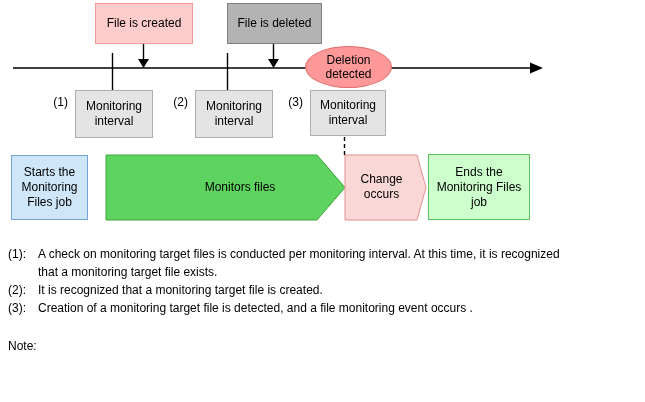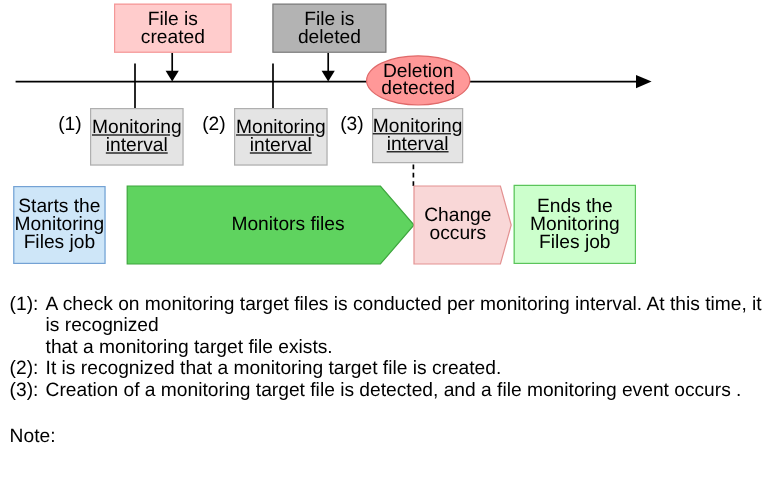--- a/index.html
+++ b/index.html
@@ -1,30 +1,30 @@
 <!DOCTYPE html>
 <html style="--pink-fill: #FFCCCC; --pink-border: #F49898; --gray-fill: #B3B3B3; --gray-border: #7F7F7F; --ellipse-fill: #FF9898; --ellipse-border: #E06A6A; --interval-fill: #E4E4E4; --interval-border: #AFAFAF; --blue-fill: #CEE6F8; --blue-border: #74A2D4; --green-fill: #5FD35F; --green-border: #3DA53D; --eventarrow-fill: #F9D7D7; --eventarrow-border: #E39191; --end-fill: #CCFFCC; --end-border: #5BC45B; --line: #000000;"><head>
 <meta charset="utf-8">
 <style>
   html,body{margin:0;padding:0;background:#fff;}
   .canvas{
     position:relative;width:645px;height:402px;background:#ffffff;
     font-family:"Liberation Sans","DejaVu Sans",sans-serif;
-    font-size:16px;color:#000;overflow:hidden;
+    font-size:12px;color:#000;overflow:hidden;
   }
   .layer{position:absolute;left:0;top:0;}
   .tl{stroke:var(--line,#000);stroke-width:1.6;}
   .tk{stroke:var(--line,#000);stroke-width:1.4;}
   .dash{stroke:var(--line,#000);stroke-width:1.4;stroke-dasharray:4 3;}
   .ah{fill:var(--line,#000);}
   .box{position:absolute;box-sizing:border-box;display:flex;align-items:center;justify-content:center;text-align:center;line-height:15px;}
   .evt-created{left:95px;top:3px;width:98px;height:41px;background:var(--pink-fill,#FFCCCC);border:1px solid var(--pink-border,#F49898);}
   .evt-deleted{left:227px;top:3px;width:95px;height:41px;background:var(--gray-fill,#B3B3B3);border:1px solid var(--gray-border,#7F7F7F);}
   .ellipse{left:305px;top:46px;width:87px;height:42px;border-radius:50%;background:var(--ellipse-fill,#FF9898);border:1px solid var(--ellipse-border,#E06A6A);line-height:14px;}
-  .interval{background:var(--interval-fill,#E4E4E4);border:1px solid var(--interval-border,#AFAFAF);line-height:15px;text-decoration:underline;}
+  .interval{background:var(--interval-fill,#E4E4E4);border:1px solid var(--interval-border,#AFAFAF);line-height:15px;}
   .iv1{left:75px;top:90px;width:78px;height:48px;}
   .iv2{left:195px;top:90px;width:78px;height:48px;}
   .iv3{left:310px;top:90px;width:76px;height:46px;}
   .marker{position:absolute;width:26px;text-align:right;top:95px;}
   .mk1{left:42px;}.mk2{left:162px;}.mk3{left:277px;}
   .startbox{left:11px;top:155px;width:77px;height:65px;background:var(--blue-fill,#CEE6F8);border:1px solid var(--blue-border,#74A2D4);}
   .endbox{left:428px;top:154px;width:102px;height:66px;background:var(--end-fill,#CCFFCC);border:1px solid var(--end-border,#5BC45B);}
   .flowlabel{position:absolute;text-align:center;line-height:15px;}
   .monitors{left:106px;top:180px;width:212px;padding-left:28px;}
   .eventoccurs{left:345px;top:172px;width:73px;}

